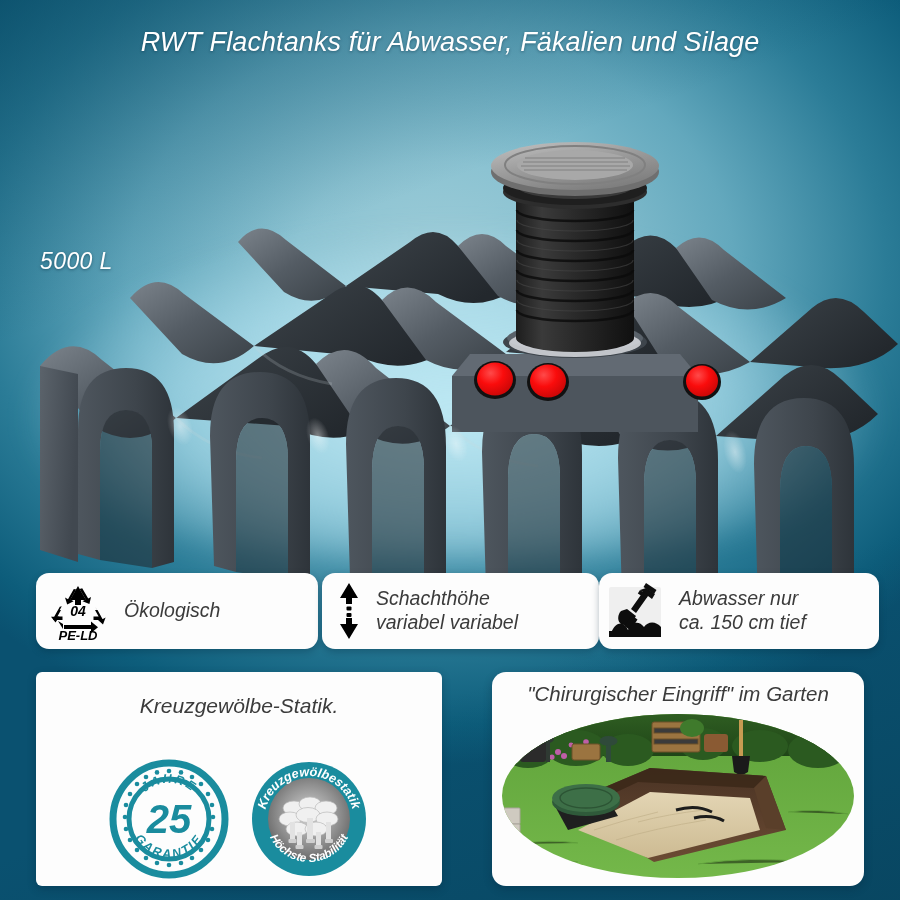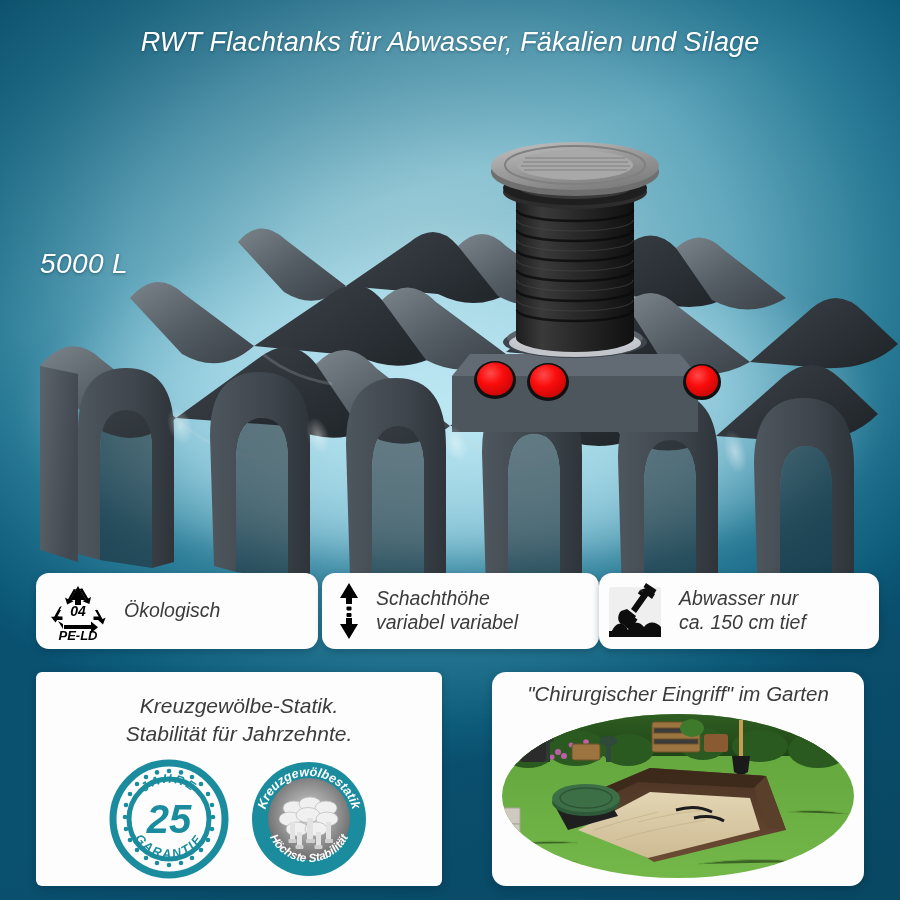--- a/index.html
+++ b/index.html
@@ -23,21 +23,21 @@
   .title{
     position:absolute;left:0;right:0;top:27px;z-index:6;
     text-align:center;color:#ffffff;
     font-size:27px;letter-spacing:.1px;font-weight:400;
     text-shadow:0 1px 3px rgba(0,40,60,.45);
   }
 
   
   .volume{
     position:absolute;left:40px;top:248px;z-index:6;
-    color:#ffffff;font-size:28px;letter-spacing:.4px;
+    color:#ffffff;font-size:23px;letter-spacing:.4px;
     text-shadow:0 1px 3px rgba(0,40,60,.5);
   }
 
   
   .tank-wrap{position:absolute;left:0;top:130px;width:900px;height:460px;z-index:3;}
   .tank-glow{
     position:absolute;left:28px;top:100px;width:850px;height:330px;
     border-radius:50% 50% 42% 42%/60% 60% 40% 40%;
     background:radial-gradient(ellipse at 50% 55%, rgba(200,240,250,.85) 0%, rgba(190,235,248,.55) 45%, rgba(180,230,245,0) 72%);
     filter:blur(14px);
@@ -352,21 +352,20 @@
       <span class="card-label">
         <span class="l2">Abwasser nur</span>
         <span class="l2">ca. 150 cm tief</span>
       </span>
     </div>
   </div>
 
   <div class="panelL">
     <div class="head">
       <div>Kreuzgewölbe-Statik.</div>
-      <div>Stabilität für Jahrzehnte.</div>
     </div>
 
     <div class="seals">
 
       <div class="seal">
         <svg width="118" height="118" viewBox="0 0 118 118">
           <circle cx="59" cy="59" r="56" fill="none" stroke="#1a8c9e" stroke-width="7"></circle>
           <circle cx="59" cy="59" r="40" fill="none" stroke="#1a8c9e" stroke-width="5"></circle>
           <g fill="#1a8c9e">
             <circle cx="59" cy="11" r="2.3"></circle>

